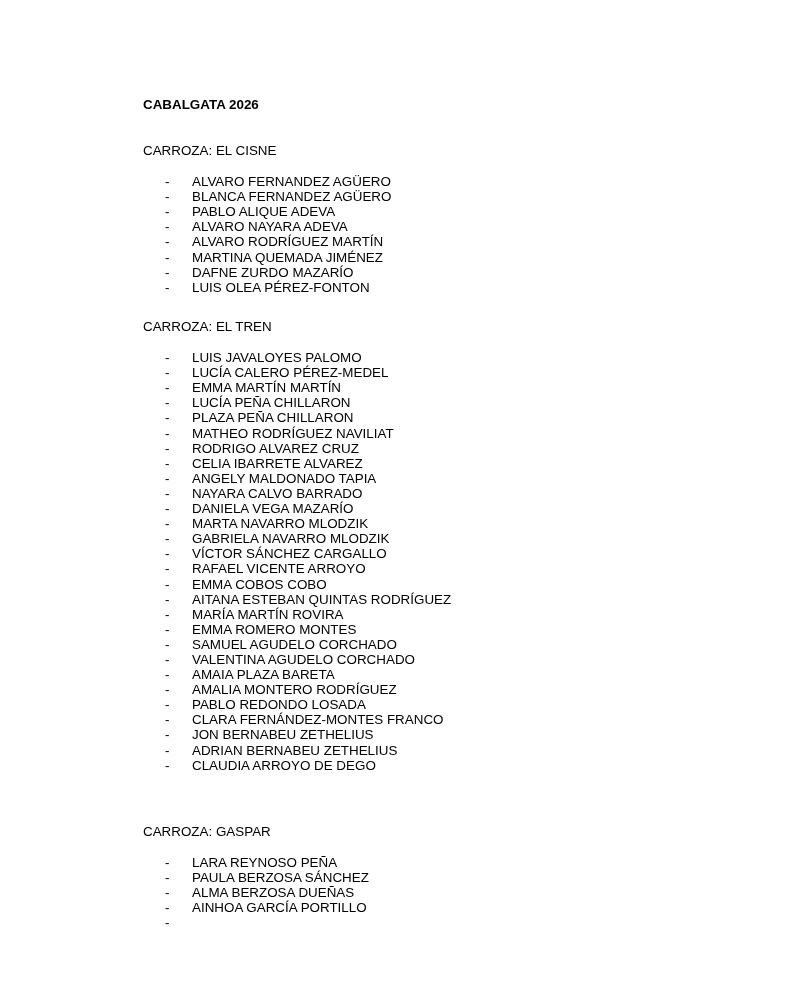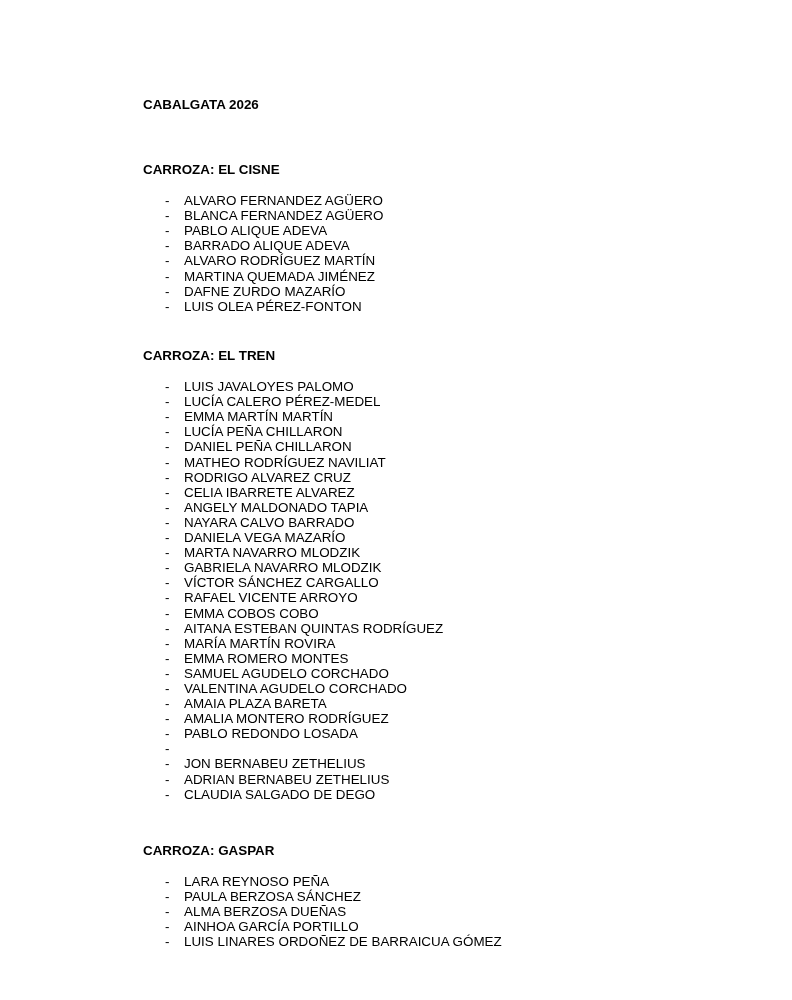--- a/index.html
+++ b/index.html
@@ -24,43 +24,43 @@
     top: 97px;
     font-weight: bold;
     white-space: nowrap;
   }
   .section {
     position: absolute;
     left: 143px;
     right: 0;
   }
   .section-0 { top: 143px; }
-  .section-1 { top: 329px; }
+  .section-1 { top: 319px; }
   .section-2 { top: 824px; }
   .section-heading {
-    font-weight: bold;
+    font-weight: normal;
     white-space: nowrap;
-    margin-top: 19px;
   }
   .member-list {
     margin: 16px 0 0 0;
     padding: 0;
     list-style: none;
   }
   .list-item {
     display: flex;
     padding-left: 22px;
     white-space: nowrap;
   }
   .dash {
     flex: 0 0 19px;
     width: 19px;
   }
   .name {
     flex: 0 0 auto;
+    margin-left: 8px;
   }
 </style>
 </head>
 <body>
 
 <div class="page">
   <div class="doc-title">CABALGATA 2026</div>
 
   <div class="section section-0">
     <div class="section-heading">CARROZA: EL CISNE</div>
@@ -75,21 +75,21 @@
     <span class="name">BLANCA FERNANDEZ AGÜERO</span>
   </li>
 
   <li class="list-item">
     <span class="dash">-</span>
     <span class="name">PABLO ALIQUE ADEVA</span>
   </li>
 
   <li class="list-item">
     <span class="dash">-</span>
-    <span class="name">BARRADO ALIQUE ADEVA</span>
+    <span class="name">ALVARO NAYARA ADEVA</span>
   </li>
 
   <li class="list-item">
     <span class="dash">-</span>
     <span class="name">ALVARO RODRÍGUEZ MARTÍN</span>
   </li>
 
   <li class="list-item">
     <span class="dash">-</span>
     <span class="name">MARTINA QUEMADA JIMÉNEZ</span>
@@ -125,21 +125,21 @@
     <span class="name">EMMA MARTÍN MARTÍN</span>
   </li>
 
   <li class="list-item">
     <span class="dash">-</span>
     <span class="name">LUCÍA PEÑA CHILLARON</span>
   </li>
 
   <li class="list-item">
     <span class="dash">-</span>
-    <span class="name">DANIEL PEÑA CHILLARON</span>
+    <span class="name">PLAZA PEÑA CHILLARON</span>
   </li>
 
   <li class="list-item">
     <span class="dash">-</span>
     <span class="name">MATHEO RODRÍGUEZ NAVILIAT</span>
   </li>
 
   <li class="list-item">
     <span class="dash">-</span>
     <span class="name">RODRIGO ALVAREZ CRUZ</span>
@@ -225,35 +225,36 @@
     <span class="name">AMALIA MONTERO RODRÍGUEZ</span>
   </li>
 
   <li class="list-item">
     <span class="dash">-</span>
     <span class="name">PABLO REDONDO LOSADA</span>
   </li>
 
   <li class="list-item">
     <span class="dash">-</span>
+    <span class="name">CLARA FERNÁNDEZ-MONTES FRANCO</span>
   </li>
 
   <li class="list-item">
     <span class="dash">-</span>
     <span class="name">JON BERNABEU ZETHELIUS</span>
   </li>
 
   <li class="list-item">
     <span class="dash">-</span>
     <span class="name">ADRIAN BERNABEU ZETHELIUS</span>
   </li>
 
   <li class="list-item">
     <span class="dash">-</span>
-    <span class="name">CLAUDIA SALGADO DE DEGO</span>
+    <span class="name">CLAUDIA ARROYO DE DEGO</span>
   </li>
 </ul>
   </div>
 
   <div class="section section-2">
     <div class="section-heading">CARROZA: GASPAR</div>
     <ul class="member-list">
   <li class="list-item">
     <span class="dash">-</span>
     <span class="name">LARA REYNOSO PEÑA</span>
@@ -269,17 +270,16 @@
     <span class="name">ALMA BERZOSA DUEÑAS</span>
   </li>
 
   <li class="list-item">
     <span class="dash">-</span>
     <span class="name">AINHOA GARCÍA PORTILLO</span>
   </li>
 
   <li class="list-item">
     <span class="dash">-</span>
-    <span class="name">LUIS LINARES ORDOÑEZ DE BARRAICUA GÓMEZ</span>
   </li>
 </ul>
   </div>
 </div>
 
 </body></html>

